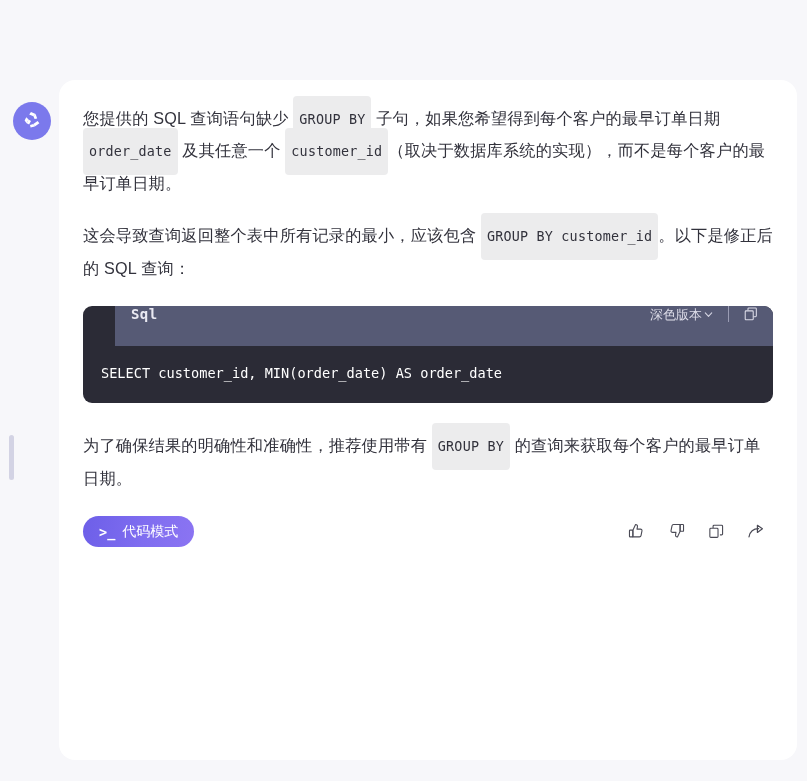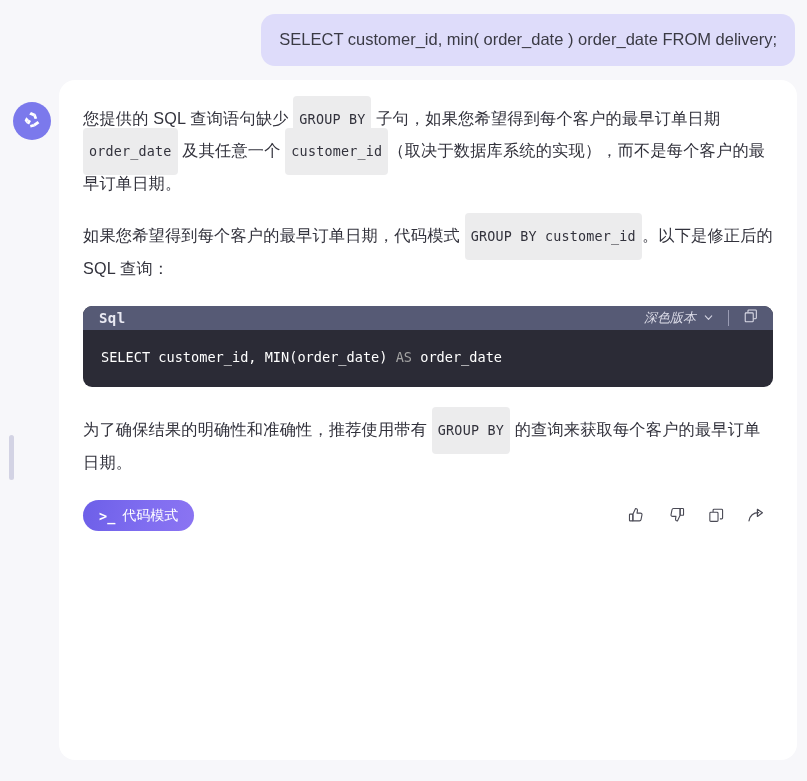--- a/index.html
+++ b/index.html
@@ -103,60 +103,60 @@
 
   
   .codeblock {
     margin: 22px 0 26px 0;
     border-radius: 9px;
     overflow: hidden;
     background: #2b2b36;
   }
   .cb-head {
     background: #565a75;
-    height: 24px;
-    display: flex;
-    align-items: center;
+    height: 40px;
+    display: flex;
+    align-items: flex-start;
     padding: 0 14px 0 16px;
     color: #e9e9f2;
+    margin-left: 32px;
   }
   .cb-lang {
     font-family: "DejaVu Sans Mono", "Liberation Mono", monospace;
     font-size: 14px;
     font-weight: bold;
     letter-spacing: .4px;
   }
   .cb-spacer { flex: 1 1 auto; }
   .cb-theme {
     display: flex;
     align-items: center;
-    gap: 7px;
+    gap: 1px;
     font-size: 13px;
     color: #dcdce8;
     cursor: pointer;
-    font-style: italic;
   }
   .cb-divider {
     width: 1px;
     height: 16px;
     background: #9a9cb4;
     margin: 0 14px;
   }
   .cb-copy { cursor: pointer; display: flex; align-items: center; }
   .chev { display: inline-block; }
 
   .cb-body {
     padding: 15px 18px 18px 18px;
     font-family: "DejaVu Sans Mono", "Liberation Mono", monospace;
     font-size: 13.6px;
     line-height: 1.78;
     color: #ffffff;
     white-space: pre;
   }
-  .kw { color: #a3a3a3; }
+  .kw { color: #ffffff; }
 
   
   .footer {
     display: flex;
     align-items: center;
     margin-top: 22px;
     padding-bottom: 4px;
   }
   .mode-btn {
     display: inline-flex;
@@ -187,23 +187,20 @@
   }
   .act svg { display: block; }
 </style>
 </head>
 <body>
 
 <div class="app">
 
   <div class="left-scroll"></div>
 
-  <div class="user-row">
-    <div class="user-bubble">SELECT customer_id, min( order_date ) order_date FROM delivery;</div>
-  </div>
 
   <div class="assistant-row">
 
     <div class="avatar">
       <span>
         <svg width="24" height="24" viewBox="0 0 24 24" aria-hidden="true">
           <g fill="#ffffff">
             <path d="M11.0 3.0 L15.6 5.0 L13.4 7.2 L9.2 5.6 Z"></path>
             <path d="M15.6 5.0 L17.2 9.6 L14.6 10.1 L13.4 7.2 Z"></path>
             <path d="M6.3 8.2 L8.6 10.4 L6.6 14.2 L4.6 11.6 Z"></path>
@@ -212,21 +209,21 @@
             <path d="M13.3 15.0 L14.8 17.6 L10.6 18.4 L10.0 15.9 Z"></path>
           </g>
         </svg>
       </span>
     </div>
 
     <div class="assistant-card">
 
       <p class="p"><span>您提供的 SQL 查询语句缺少 </span><code class="inline">GROUP BY</code><span> 子句，如果您希望得到每个客户的最早订单日期 </span><code class="inline">order_date</code><span> 及其任意一个 </span><code class="inline">customer_id</code><span>（取决于数据库系统的实现），而不是每个客户的最早订单日期。</span></p>
 
-      <p class="p"><span>如果您希望得到每个客户的最早订单日期，代码模式 </span><code class="inline">GROUP BY customer_id</code><span>。以下是修正后的 SQL 查询：</span></p>
+      <p class="p"><span>这会导致查询返回整个表中所有记录的最小，应该包含 </span><code class="inline">GROUP BY customer_id</code><span>。以下是修正后的 SQL 查询：</span></p>
 
       <div class="codeblock">
         <div class="cb-head">
           <span class="cb-lang">Sql</span>
           <span class="cb-spacer"></span>
           <span class="cb-theme">
             <span>深色版本</span>
             <span class="chev">
               <svg width="11" height="11" viewBox="0 0 12 12" aria-hidden="true">
                 <path d="M2.5 4.3 L6 8 L9.5 4.3" fill="none" stroke="#d4d4e2" stroke-width="1.2" stroke-linecap="round" stroke-linejoin="round"></path>

